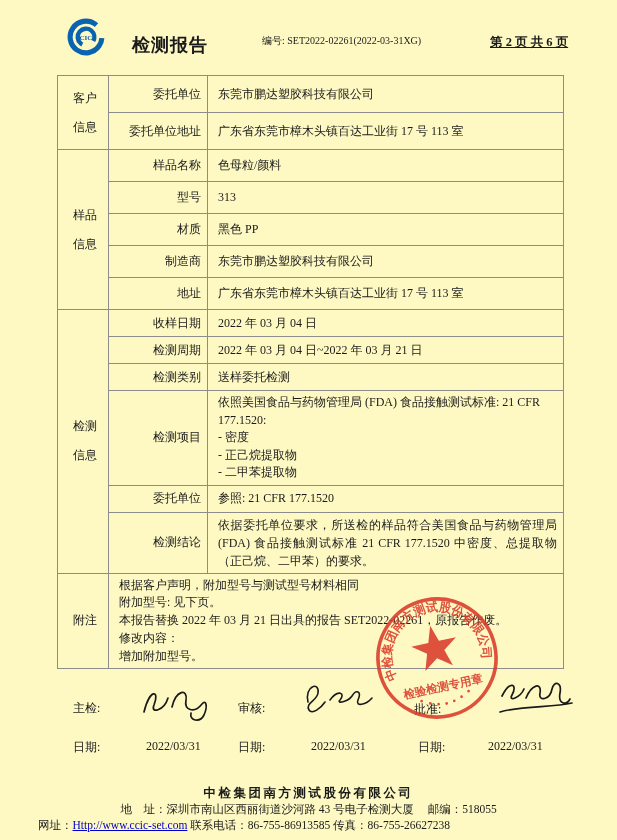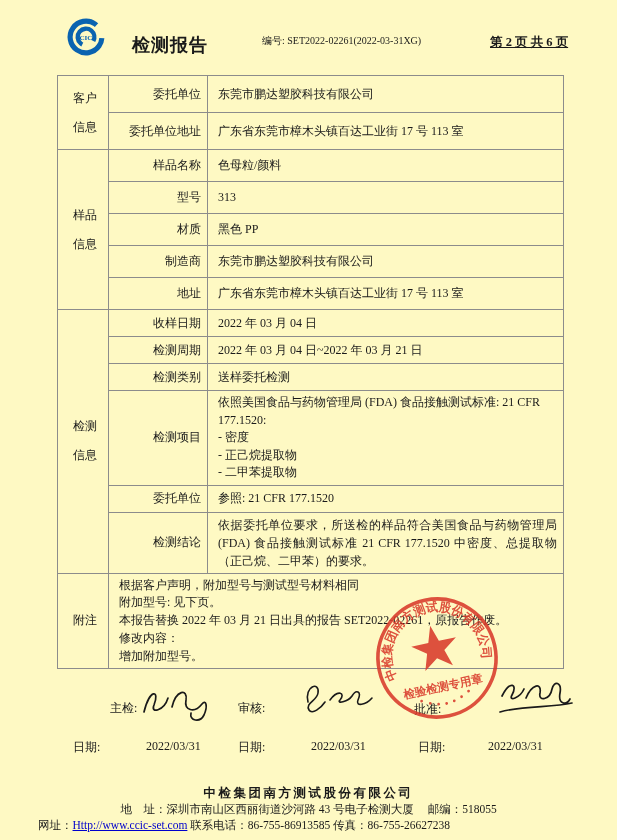--- a/index.html
+++ b/index.html
@@ -175,21 +175,21 @@
       <td class="cat">附注</td>
       <td class="note-cell" colspan="2">根据客户声明，附加型号与测试型号材料相同
 附加型号: 见下页。
 本报告替换 2022 年 03 月 21 日出具的报告 SET2022-02261，原报告作废。
 修改内容：
 增加附加型号。</td>
     </tr>
   </tbody>
     </table>
 
-  <div class="sig-label" style="left:73px; top:700px;margin-left:37px;">主检:</div>
+  <div class="sig-label" style="left:73px; top:700px;">主检:</div>
   <svg class="sig-svg" style="left:132px; top:680px;" width="84" height="48" viewBox="0 0 84 48">
     <path d="M12 32 C18 8 28 10 22 25 C18 34 32 31 36 18 M40 27 C44 10 56 8 54 20 C52 30 62 34 70 24 C74 19 76 26 72 35 C68 43 57 41 59 33" fill="none" stroke="#1a1a1a" stroke-width="1.7" stroke-linecap="round"></path>
   </svg>
   <div class="sig-label" style="left:238px; top:700px;">审核:</div>
   <svg class="sig-svg" style="left:294px; top:678px;" width="88" height="46" viewBox="0 0 88 46">
     <path d="M14 24 C10 8 26 3 24 15 C23 23 11 25 15 32 C18 37 27 30 31 24 M36 22 C44 11 52 15 46 22 C42 26 54 24 58 18 C62 11 68 13 64 22 C61 29 72 27 78 20" fill="none" stroke="#1a1a1a" stroke-width="1.6" stroke-linecap="round"></path>
   </svg>
   <div class="sig-label" style="left:414px; top:701px; z-index:1;">批准:</div>
   <svg class="sig-svg sig-approve-ink" style="left:492px; top:672px;" width="86" height="52" viewBox="0 0 86 52">
     <path d="M10 24 C18 8 26 12 20 23 C16 30 28 26 32 17 M34 26 C40 12 50 10 48 21 C46 30 58 28 60 17 C62 8 70 10 68 21 C66 32 74 34 78 27 M8 40 C32 33 60 36 80 31" fill="none" stroke="#1a1a1a" stroke-width="1.7" stroke-linecap="round"></path>

